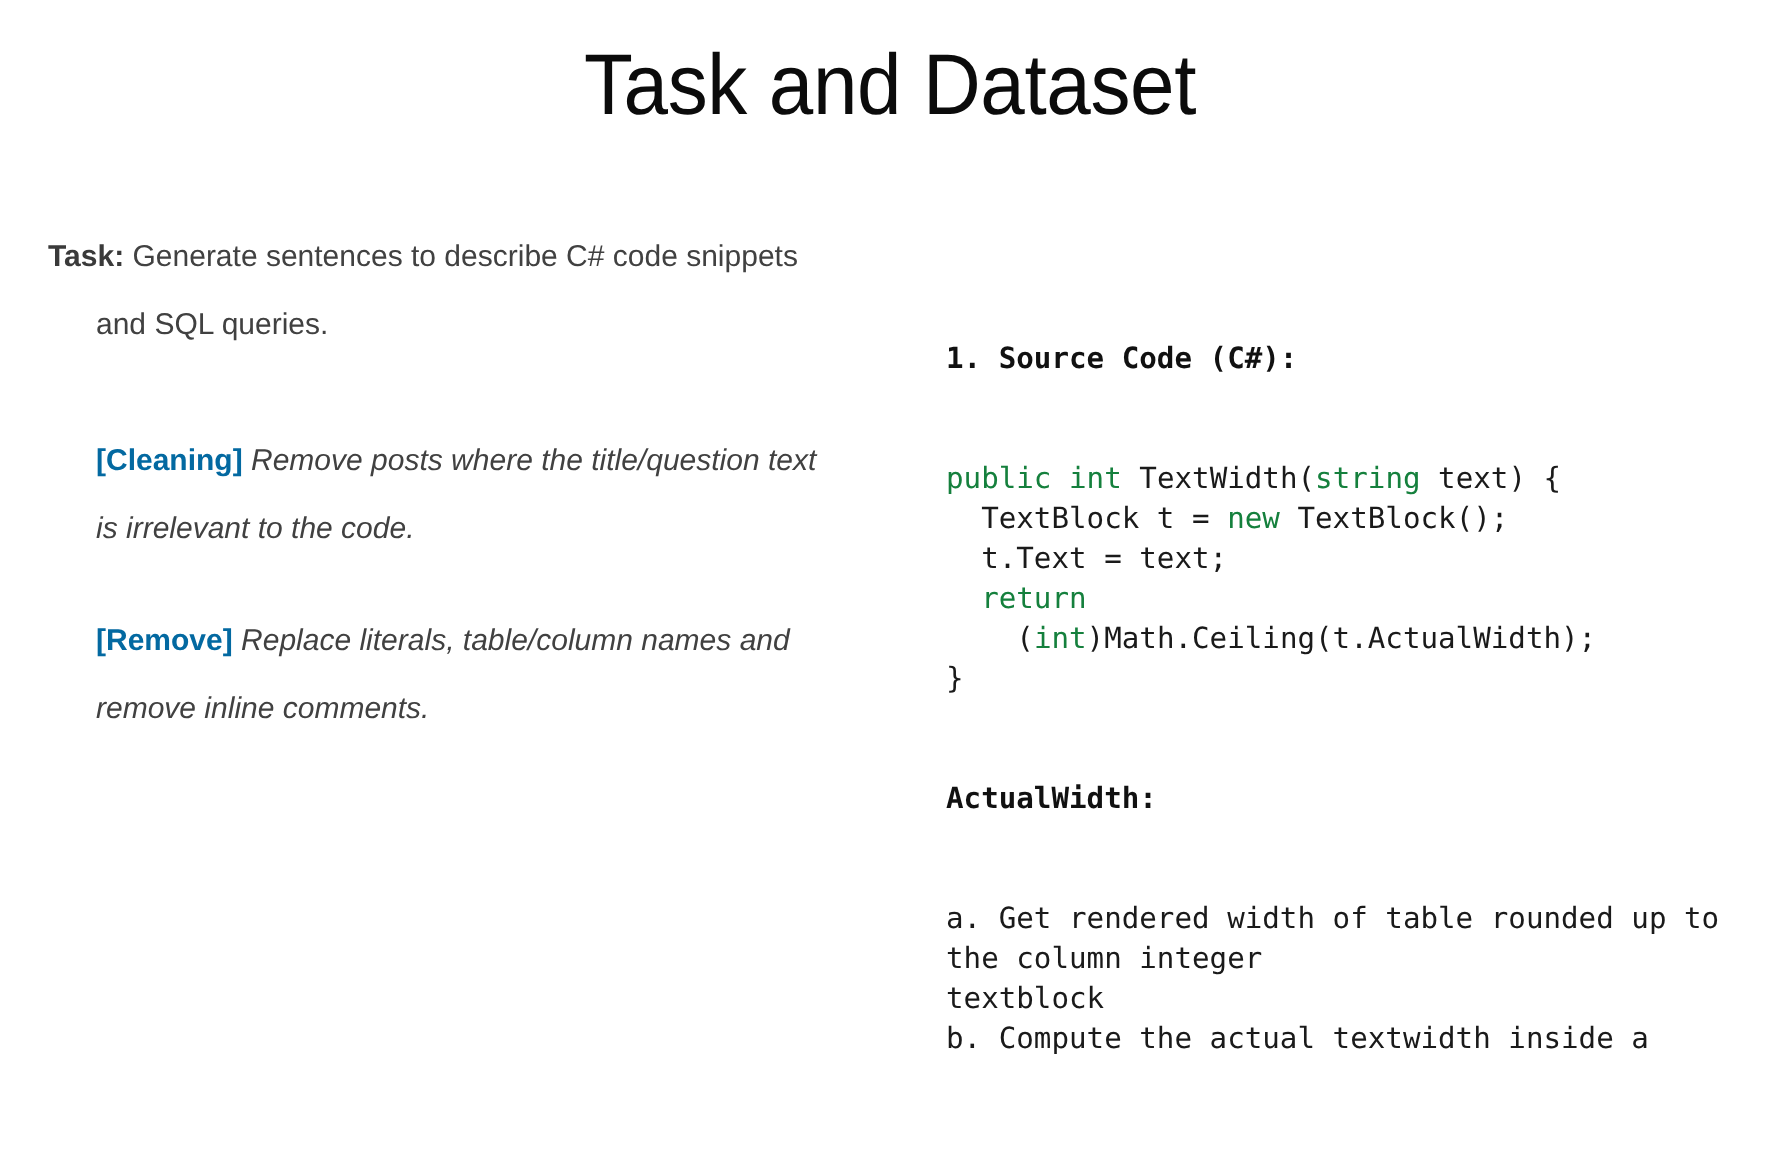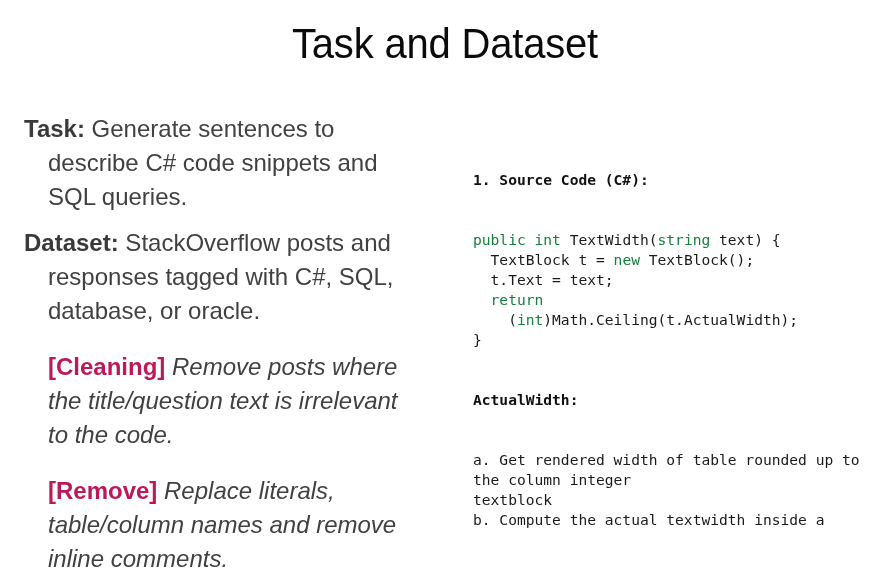--- a/index.html
+++ b/index.html
@@ -23,40 +23,40 @@
     color:#0b0b0b;
     letter-spacing:-0.2px;
     transform:scaleX(0.93);
     transform-origin:center top;
   }
 
   
   #left-col {
     position:absolute; left:24px; top:112px; width:390px;
     color:#414141;
-    font-size:24px;
+    font-size:15px;
     line-height:34px;
     font-weight:400;
   }
   .para { margin:0 0 0 0; }
   .hang {
     padding-left:24px;
     text-indent:-24px;
   }
   .lead { font-weight:700; color:#3a3a3a; }
   .gap-sm { height:12px; }
   .gap-md { height:22px; }
   .block-ind {
     margin-left:24px;
     font-style:italic;
   }
   .block-ind .tag {
     font-style:normal;
     font-weight:700;
-    color:#be185d;
+    color:#0369a1;
   }
 
   
   #right-col {
     position:absolute; left:425px; top:110px; width:462px;
     font-family:"DejaVu Sans Mono", monospace;
     font-size:14.6px;
     line-height:20px;
     color:#1a1a1a;
     white-space:pre;
@@ -73,23 +73,20 @@
   <div id="title">Task and Dataset</div>
 
   <div id="left-col">
 
     <div class="para hang">
       <span class="lead">Task:</span><span> Generate sentences to describe C# code snippets and SQL queries.</span>
     </div>
 
     <div class="gap-sm"></div>
 
-    <div class="para hang">
-      <span class="lead">Dataset:</span><span> StackOverflow posts and responses tagged with C#, SQL, database, or oracle.</span>
-    </div>
 
     <div class="gap-md"></div>
 
     <div class="para block-ind">
       <span class="tag">[Cleaning]</span><span> Remove posts where the title/question text is irrelevant to the code.</span>
     </div>
 
     <div class="gap-md"></div>
 
     <div class="para block-ind">

